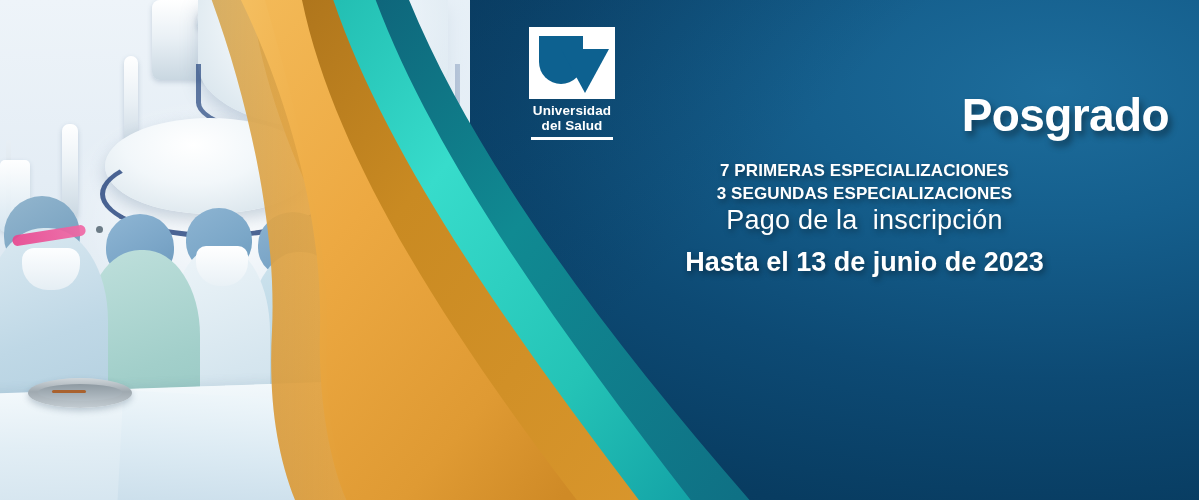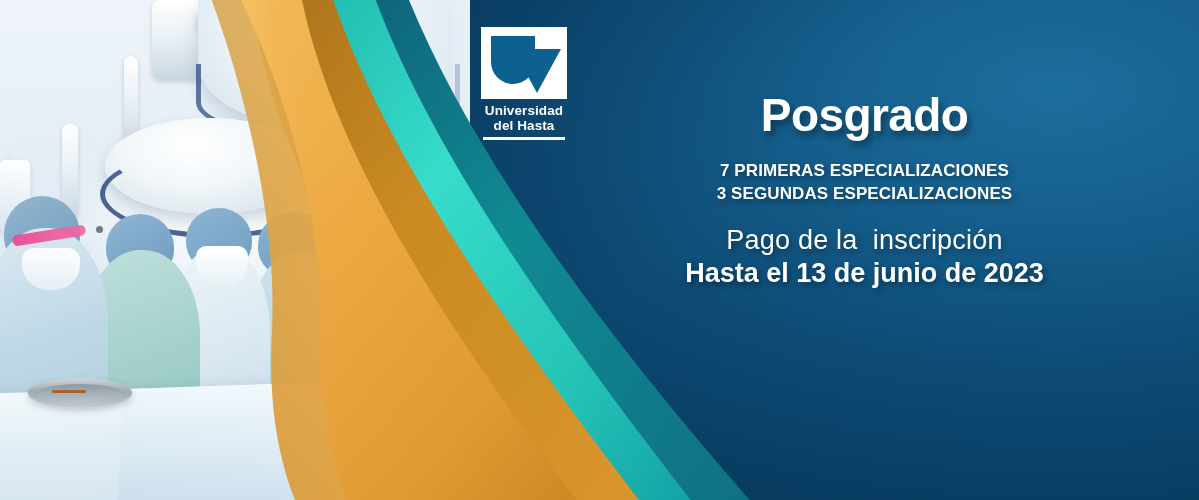--- a/index.html
+++ b/index.html
@@ -268,20 +268,21 @@
   .logo-block {
     position: absolute;
     left: 481px;
     top: 27px;
     display: flex;
     align-items: flex-start;
     gap: 14px;
   }
   .uv-mark {
     width: 86px;
+    margin-left: 48px;
   }
   .uv-square {
     position: relative;
     width: 86px;
     height: 72px;
     background: #ffffff;
   }
   .uv-u {
     position: absolute;
     left: 10px; top: 9px;
@@ -336,20 +337,21 @@
     top: 92px;
     text-align: center;
     color: #ffffff;
   }
   .t-posgrado {
     font-size: 46px;
     font-weight: 700;
     letter-spacing: -0.6px;
     line-height: 1.04;
     text-shadow: 3px 5px 7px rgba(0,0,0,0.42);
+    text-align: right;
   }
   .t-ciencias {
     font-size: 46px;
     font-weight: 700;
     letter-spacing: -0.6px;
     line-height: 1.08;
     margin-top: 2px;
     text-shadow: 3px 5px 7px rgba(0,0,0,0.42);
   }
   .t-convocatoria {
@@ -362,30 +364,29 @@
   }
   .t-esp {
     margin-top: 20px;
     font-size: 17px;
     font-weight: 600;
     line-height: 1.34;
     letter-spacing: .1px;
     text-shadow: 2px 3px 6px rgba(0,0,0,0.40);
   }
   .t-pago {
-    margin-top: 20px;
     font-size: 27px;
     font-weight: 400;
     line-height: 1.16;
     letter-spacing: .2px;
     text-shadow: 2px 3px 6px rgba(0,0,0,0.40);
     white-space: pre;
   }
   .t-fecha {
-    margin-top: 1px;
+    margin-top: 10px;
     font-size: 27px;
     font-weight: 700;
     line-height: 1.16;
     letter-spacing: 0px;
     text-shadow: 2px 3px 6px rgba(0,0,0,0.42);
   }
 </style>
 </head>
 <body>
 
@@ -491,21 +492,21 @@
   </div>
 
   <div class="logo-block">
     <div class="uv-mark">
       <div class="uv-square">
         <div class="uv-u"></div>
         <div class="uv-v"></div>
       </div>
       <div class="uv-name">
         <div>Universidad</div>
-        <div>del Hasta</div>
+        <div>del Salud</div>
       </div>
       <div class="uv-rule"></div>
     </div>
   </div>
 
   <div class="copy">
     <div class="t-posgrado">Posgrado</div>
 
     <div class="t-esp">
       <div>7 PRIMERAS ESPECIALIZACIONES</div>

